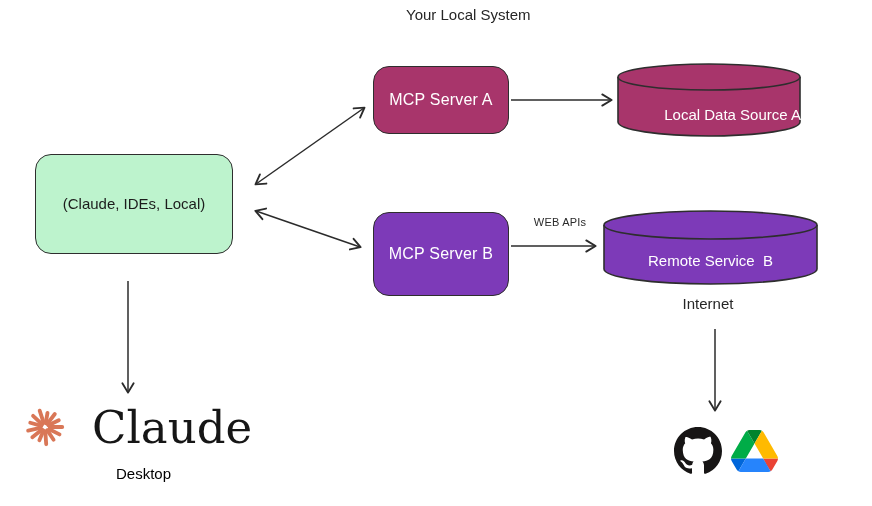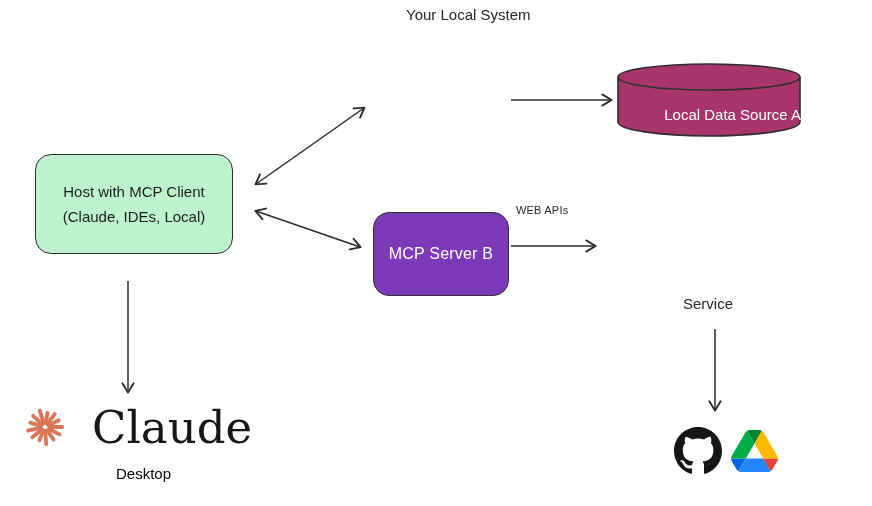--- a/index.html
+++ b/index.html
@@ -27,21 +27,21 @@
   .cylinder-label {
     position:absolute; left:0; width:100%; text-align:center;
     color:#ffffff; font-size:15px; white-space:pre;
   }
   .cyl-a { left:617px; top:63px; }
   .cyl-a .cylinder-label { top:43px;text-align:right; }
   .cyl-b { left:603px; top:210px; }
   .cyl-b .cylinder-label { top:42px; }
   .arrow-layer { position:absolute; left:0; top:0; pointer-events:none; }
   .web-apis-label {
-    position:absolute; left:516px; top:204px; width:88px; 
+    position:absolute; left:516px; top:216px; width:88px; text-align:center;
     font-size:11px; color:#2a2a2a; letter-spacing:.2px;
   }
   .internet-label { position:absolute; left:658px; top:295px; width:100px; text-align:center; font-size:15px; color:#262626; }
   .claude-lockup { position:absolute; left:22px; top:404px; display:flex; align-items:center; }
   .claude-wordmark {
     font-family:"DejaVu Serif","Liberation Serif",serif;
     font-size:45px; color:#161616; margin-left:24px; line-height:1;
   }
   .desktop-label { position:absolute; left:71px; top:465px; width:100px; text-align:right; font-size:15px; color:#000000; }
   .service-icons { position:absolute; left:674px; top:427px; display:flex; align-items:center; gap:9px; }
@@ -63,41 +63,50 @@
       <line x1="511" y1="100" x2="611" y2="100" marker-end="url(#ah)"></line>
       <line x1="511" y1="246" x2="595" y2="246" marker-end="url(#ah)"></line>
       <line x1="128" y1="281" x2="128" y2="392" marker-end="url(#ah)"></line>
       <line x1="715" y1="329" x2="715" y2="410" marker-end="url(#ah)"></line>
     </g>
   </svg>
 
   <div class="floating-label" style="left:374px; top:6px;margin-left:32px;">Your Local System</div>
 
   <div class="node host-node">
-    <div>Host with MCP Client</div>
     <div>(Claude, IDEs, Local)</div>
   </div>
 
+  <div class="node server-node server-a">
+    <div>MCP Server A</div>
+  </div>
 
   <div class="node server-node server-b">
     <div>MCP Server B</div>
   </div>
 
   <div class="cylinder cyl-a">
     <svg width="184" height="75" viewBox="0 0 184 75">
       <path d="M1 14 V59 A91 14 0 0 0 183 59 V14" fill="#a8356b" stroke="#2e2e2e" stroke-width="1.6"></path>
       <ellipse cx="92" cy="14" rx="91" ry="13" fill="#a8356b" stroke="#2e2e2e" stroke-width="1.6"></ellipse>
     </svg>
     <div class="cylinder-label">Local Data Source A</div>
   </div>
 
+  <div class="cylinder cyl-b">
+    <svg width="215" height="76" viewBox="0 0 215 76">
+      <path d="M1 15 V59 A106.5 15 0 0 0 214 59 V15" fill="#7d3ab8" stroke="#2e2e2e" stroke-width="1.6"></path>
+      <ellipse cx="107.5" cy="15" rx="106.5" ry="14" fill="#7d3ab8" stroke="#2e2e2e" stroke-width="1.6"></ellipse>
+    </svg>
+    <div class="cylinder-label">Remote Service  B</div>
+  </div>
 
   <div class="web-apis-label">WEB APIs</div>
 
-  <div class="internet-label">Service</div>
+  <div class="internet-label">Internet</div>
 
   <div class="claude-lockup">
     <svg width="46" height="46" viewBox="0 0 48 48">
       <g stroke="#d97757" stroke-width="4" stroke-linecap="round">
         <line x1="29" y1="24" x2="42" y2="24"></line>
         <line x1="29" y1="24" x2="41" y2="24" transform="rotate(27 24 24)"></line>
         <line x1="28" y1="24" x2="40" y2="24" transform="rotate(56 24 24)"></line>
         <line x1="29" y1="24" x2="42" y2="24" transform="rotate(86 24 24)"></line>
         <line x1="28" y1="24" x2="39" y2="24" transform="rotate(113 24 24)"></line>
         <line x1="28" y1="24" x2="41" y2="24" transform="rotate(141 24 24)"></line>

